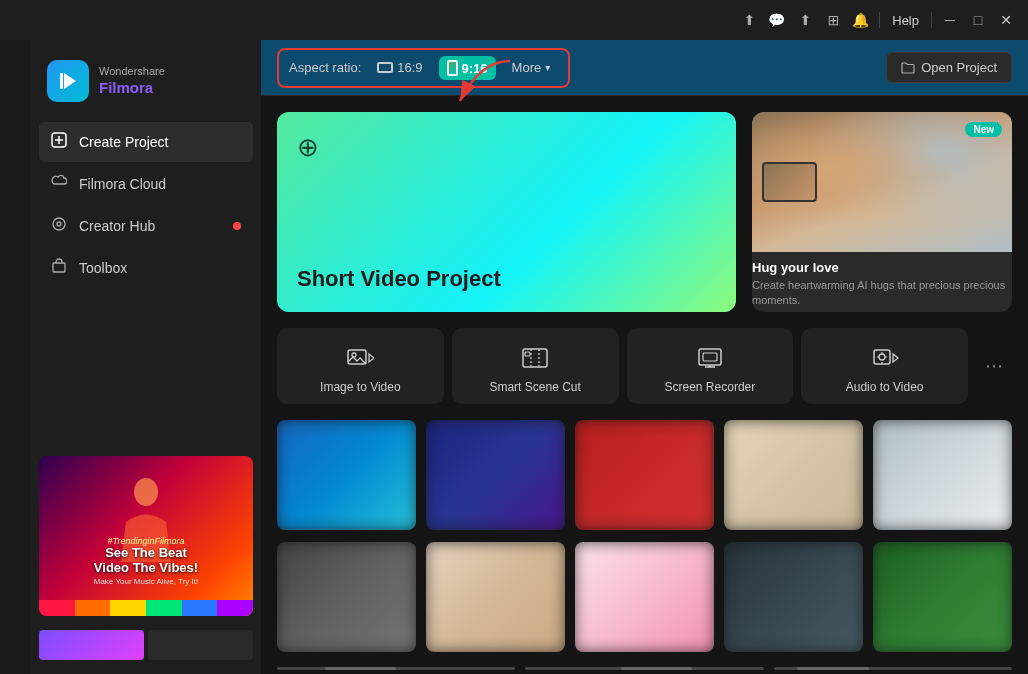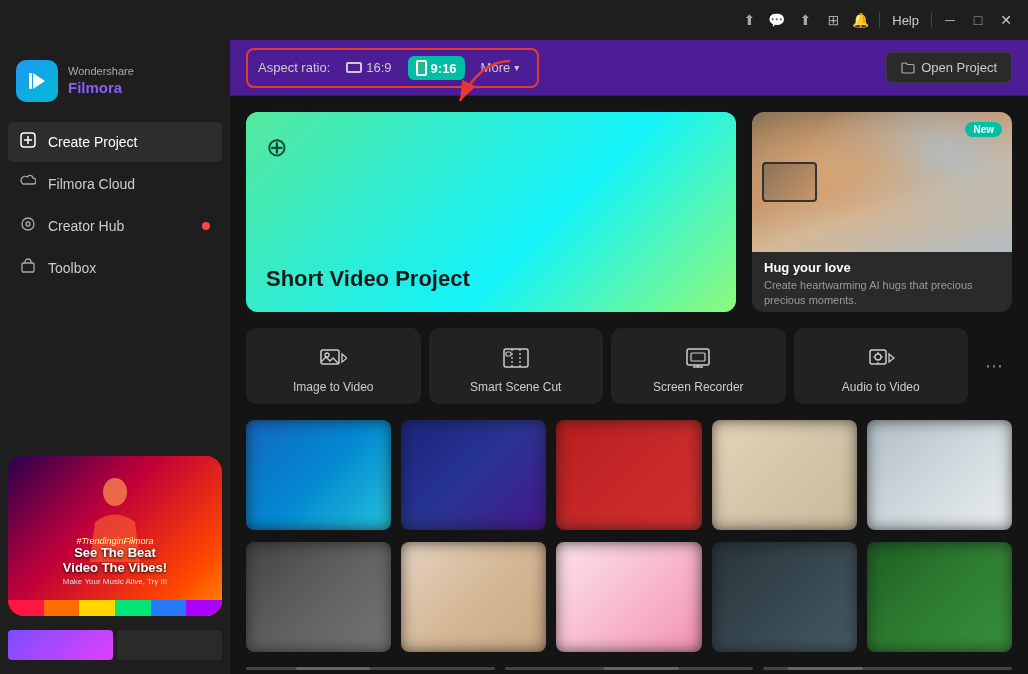--- a/index.html
+++ b/index.html
@@ -56,20 +56,21 @@
     }
 
     
     .sidebar {
       width: 230px;
       background: #1e1e1e;
       display: flex;
       flex-direction: column;
       flex-shrink: 0;
       padding: 10px 0;
+      margin-left: 31px;
     }
     .sidebar-logo {
       display: flex;
       align-items: center;
       gap: 10px;
       padding: 10px 16px 20px;
     }
     .logo-icon {
       width: 42px;
       height: 42px;
@@ -108,21 +109,21 @@
       width: 8px;
       height: 8px;
       background: #f44;
       border-radius: 50%;
       margin-left: auto;
     }
 
     
     .sidebar-thumb {
       margin: 8px;
-      border-radius: 16px;
+      border-radius: 8px;
       overflow: hidden;
       height: 160px;
       position: relative;
       background: linear-gradient(135deg, #1a0030, #8b0040, #ff6600);
       display: flex;
       align-items: center;
       justify-content: center;
     }
     .thumb-overlay {
       position: absolute;
@@ -154,21 +155,21 @@
       flex: 1;
       background: #141414;
       display: flex;
       flex-direction: column;
       overflow: hidden;
     }
 
     
     .toolbar {
       height: 56px;
-      background: #4c1d95;
+      background: #0c4a6e;
       display: flex;
       align-items: center;
       padding: 0 16px;
       border-bottom: 1px solid #2a2a2a;
       flex-shrink: 0;
     }
     .aspect-ratio-section {
       display: flex;
       align-items: center;
       gap: 8px;
@@ -328,21 +329,21 @@
     .small-thumb {
       position: absolute;
       bottom: 50px;
       left: 10px;
       width: 55px;
       height: 40px;
       background: linear-gradient(135deg, #8b7355, #c9956a);
       border-radius: 4px;
       border: 2px solid #333;
     }
-    .featured-info { padding: 8px 12px; }
+    .featured-info { padding: 8px 0; }
     .featured-title { font-size: 13px; font-weight: 600; margin-bottom: 3px; }
     .featured-desc { font-size: 11px; color: #999; line-height: 1.4; }
 
     
     .quick-actions {
       display: flex;
       gap: 8px;
       margin-bottom: 16px;
       align-items: center;
     }

